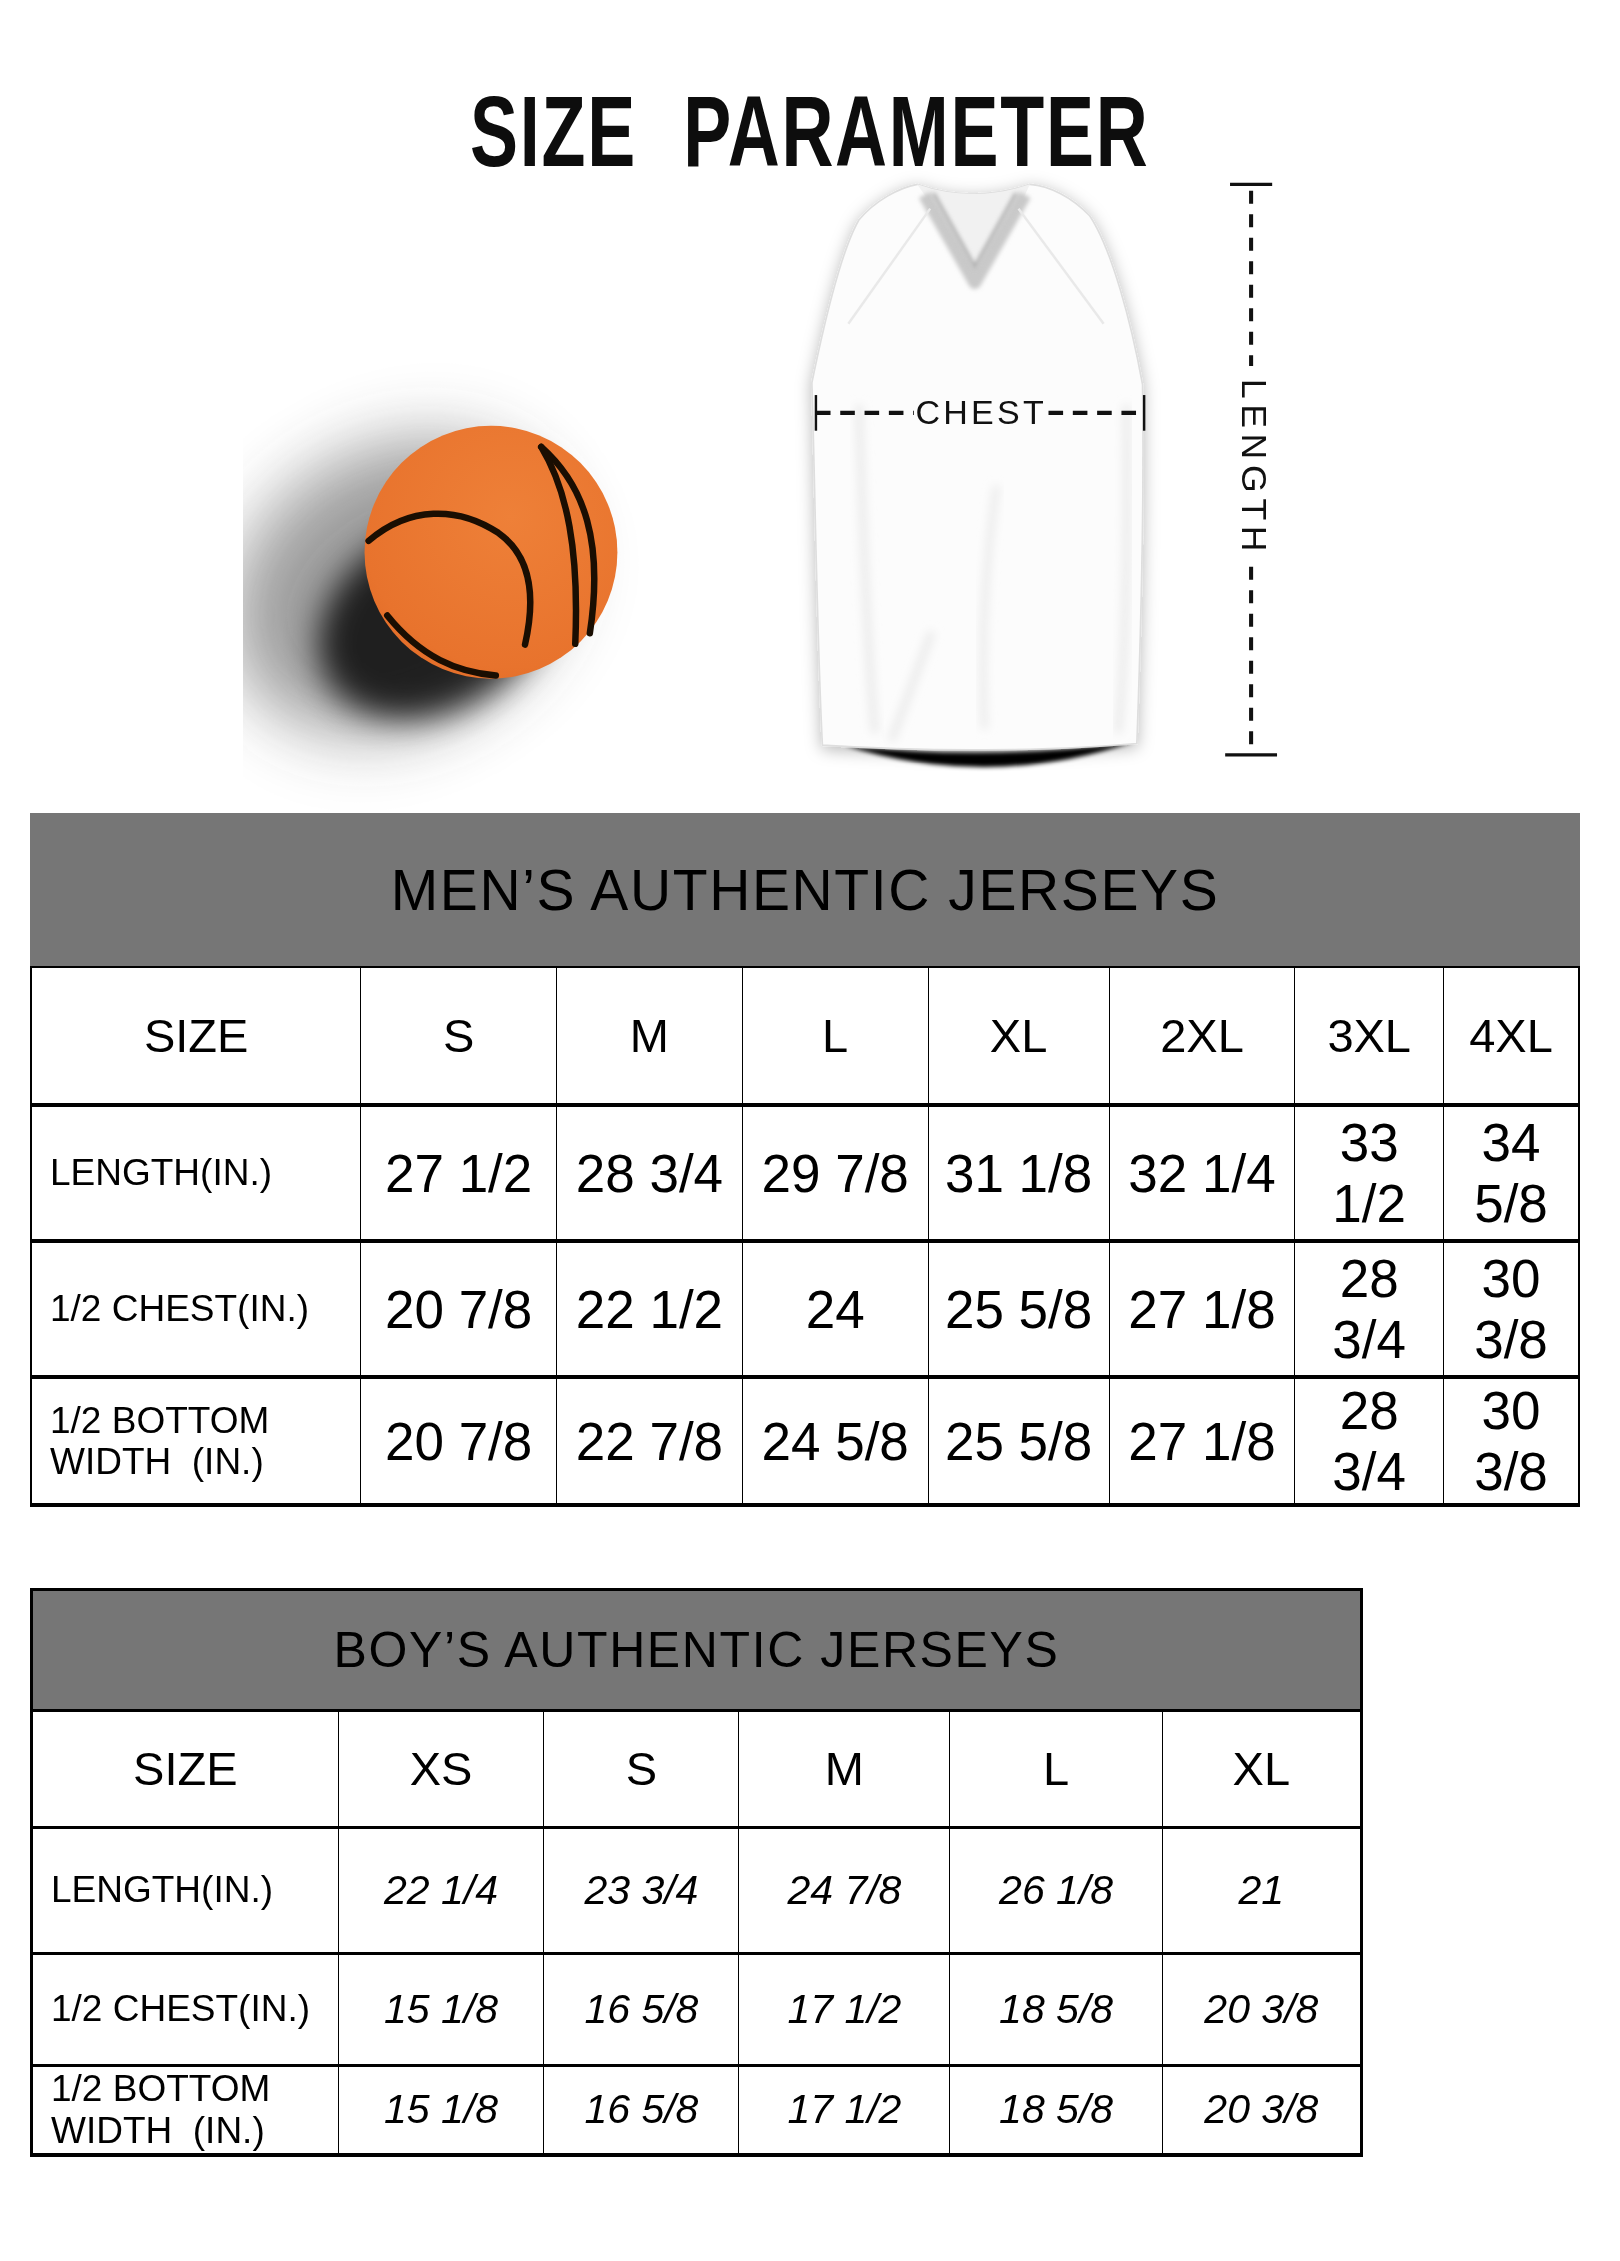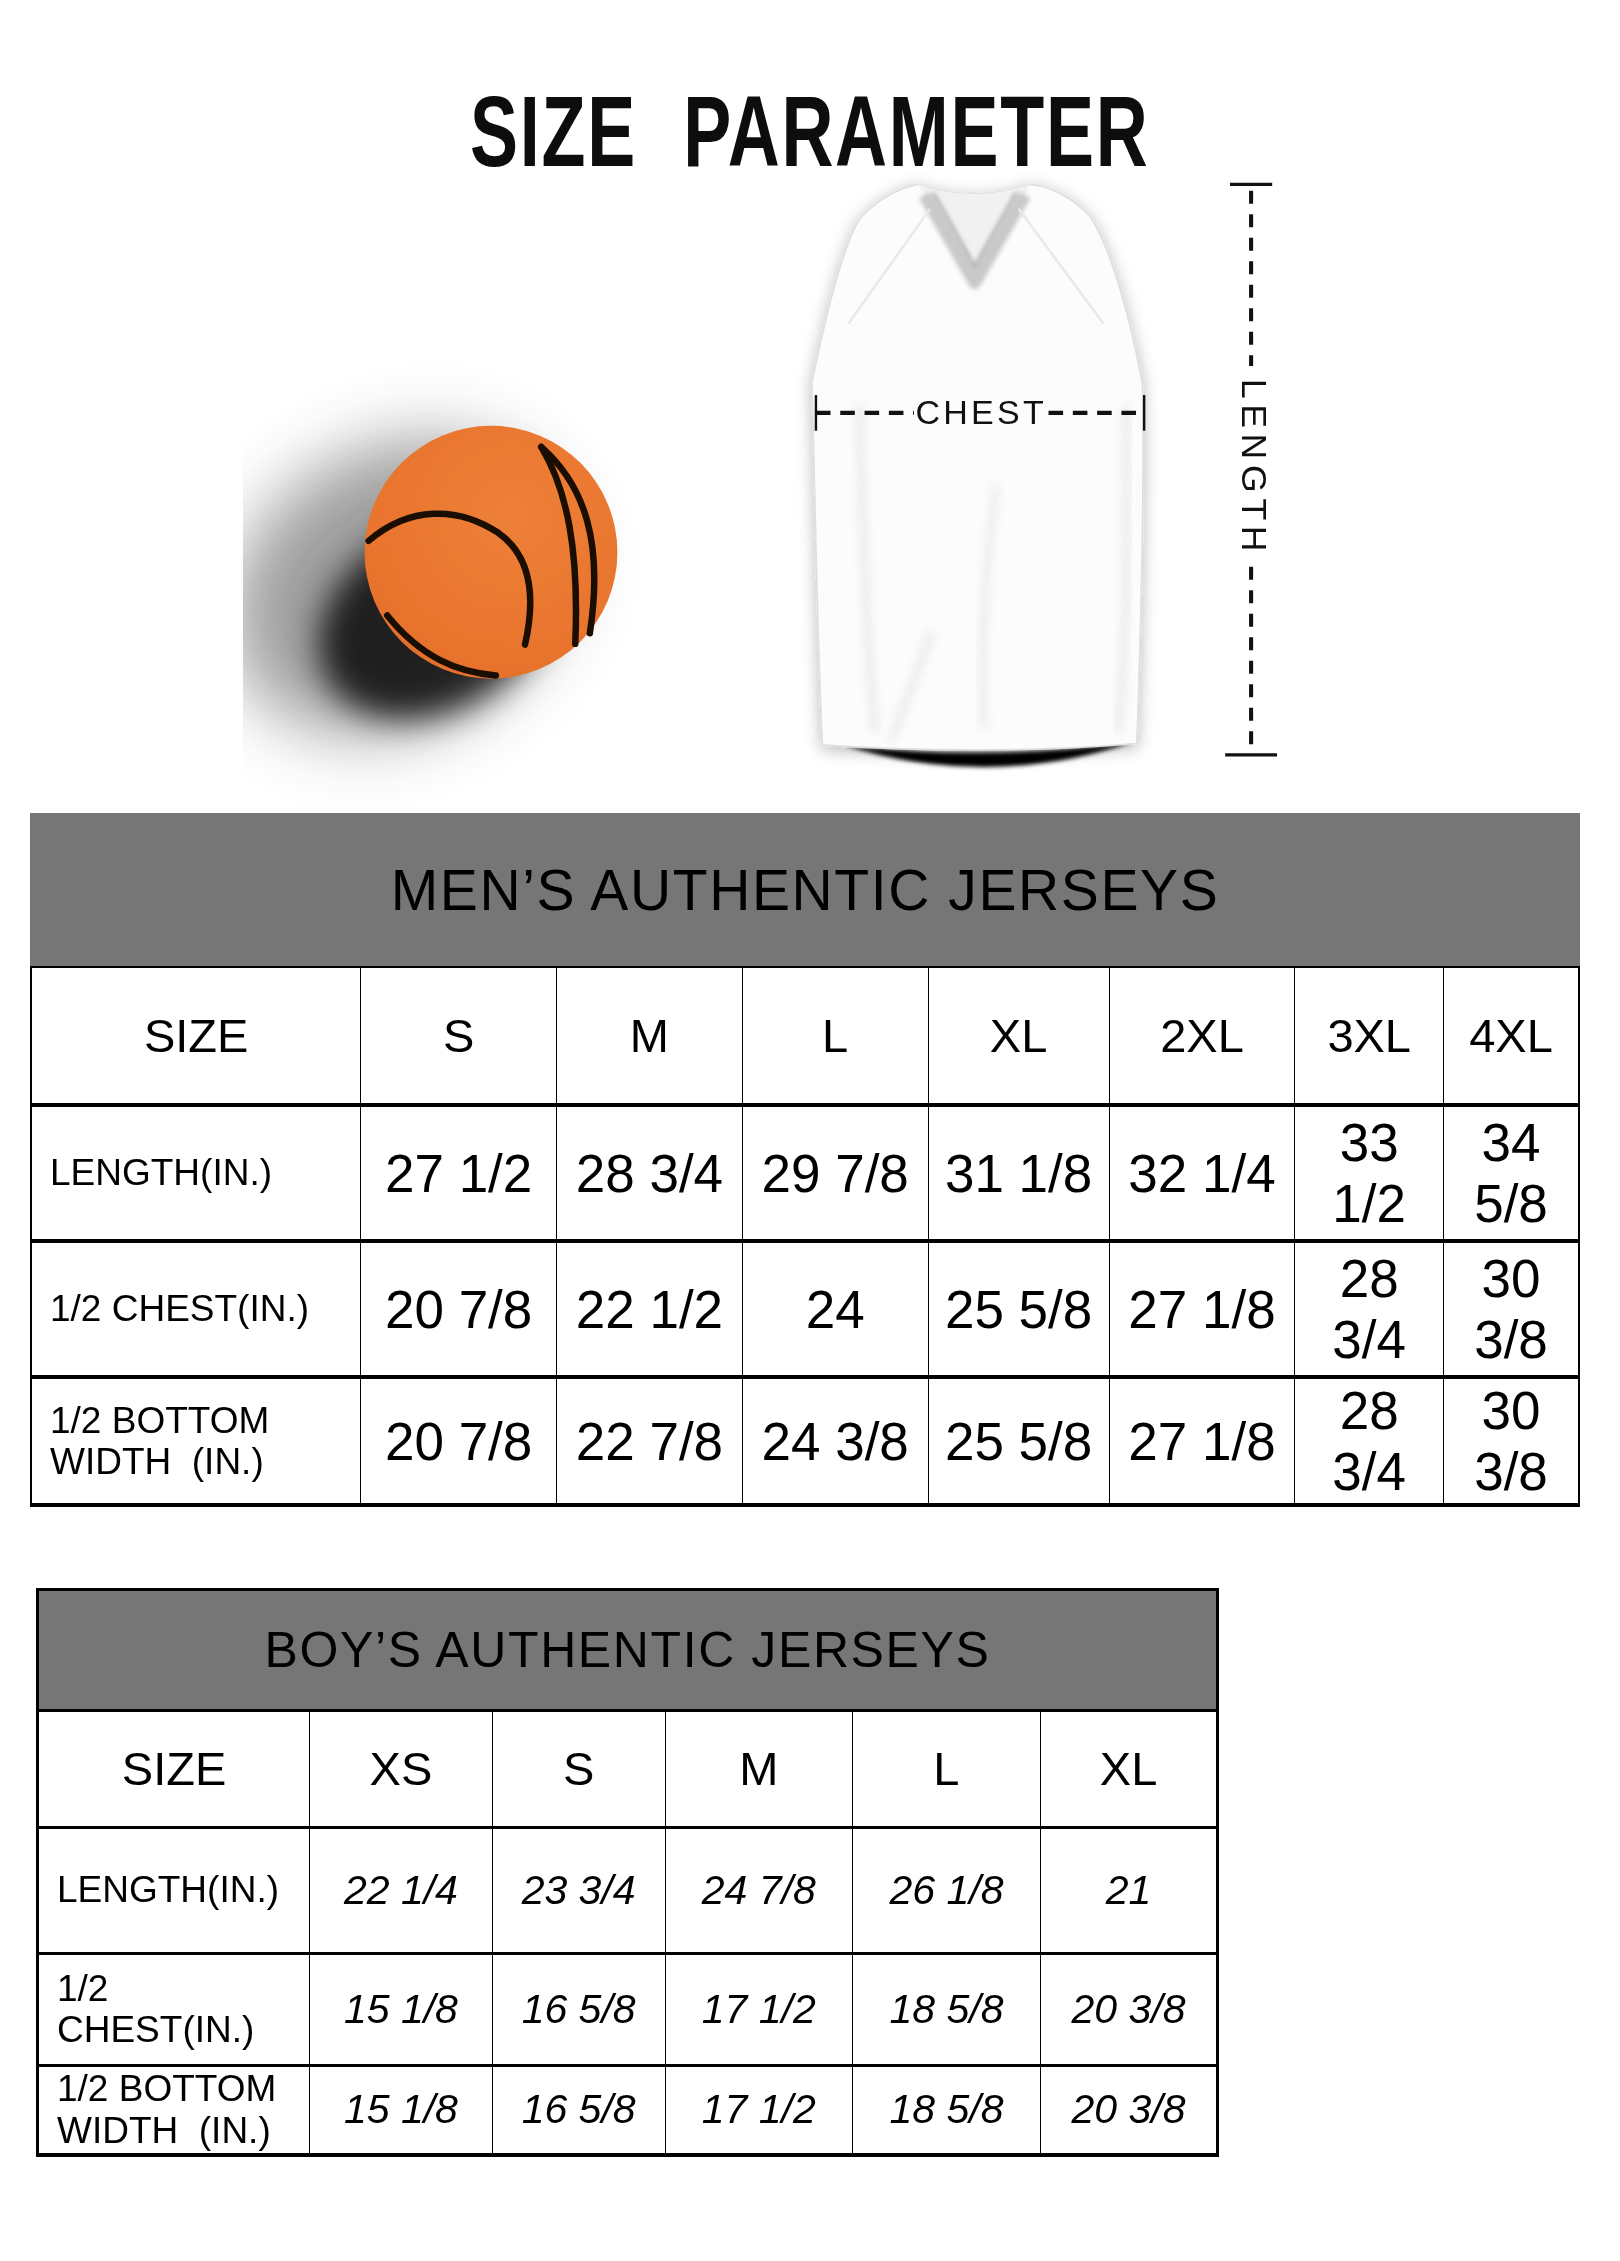--- a/index.html
+++ b/index.html
@@ -40,21 +40,21 @@
   .men-table tr { border-bottom:4px solid #000; }
   .men-table tr.sizes-row { height:138px; }
   .men-table tr.r1 { height:136px; }
   .men-table tr.r2 { height:136px; }
   .men-table tr.r3 { height:128px; }
   .men-table .size-head { font-size:47px; }
   .men-table .val { font-size:53px; }
   .men-table .rlabel { font-size:37px; }
 
   .boys-wrap {
-    position:absolute; left:36px; top:1588px; width:1183px;
+    position:absolute; left:30px; top:1588px; width:1333px;
     border:3.2px solid #000; border-bottom:4.9px solid #000;
     box-sizing:border-box;
   }
   .boys-table { width:100%; }
   .boys-table tr { border-bottom:3.2px solid #000; }
   .boys-table tr:last-child { border-bottom:none; }
   .boys-table tr.sizes-row { height:115px; }
   .boys-table tr.r1 { height:126px; }
   .boys-table tr.r2 { height:112px; }
   .boys-table tr.r3 { height:88px; }
@@ -202,21 +202,21 @@
     <td class="val">25 5/8</td>
     <td class="val">27 1/8</td>
     <td class="val">28 3/4</td>
     <td class="val">30 3/8</td>
   </tr>
   <tr class="r3">
     <td class="rlabel">1/2 BOTTOM
 WIDTH &nbsp;(IN.)</td>
     <td class="val">20 7/8</td>
     <td class="val">22 7/8</td>
-    <td class="val">24 3/8</td>
+    <td class="val">24 5/8</td>
     <td class="val">25 5/8</td>
     <td class="val">27 1/8</td>
     <td class="val">28 3/4</td>
     <td class="val">30 3/8</td>
   </tr>
 </tbody>
   </table>
 
 <div class="boys-wrap">
   <div class="band band-boys">

